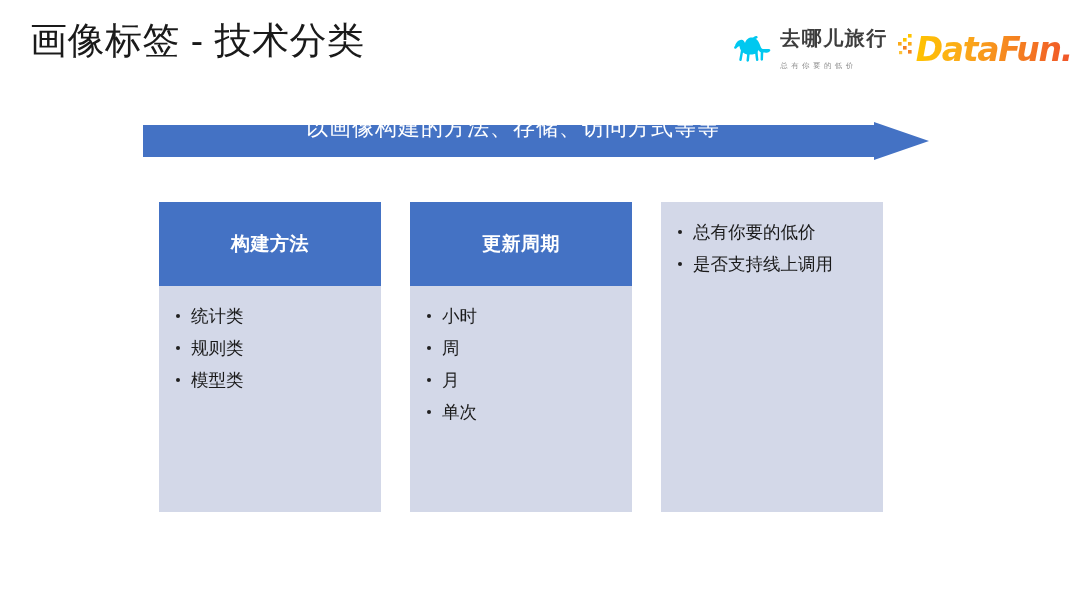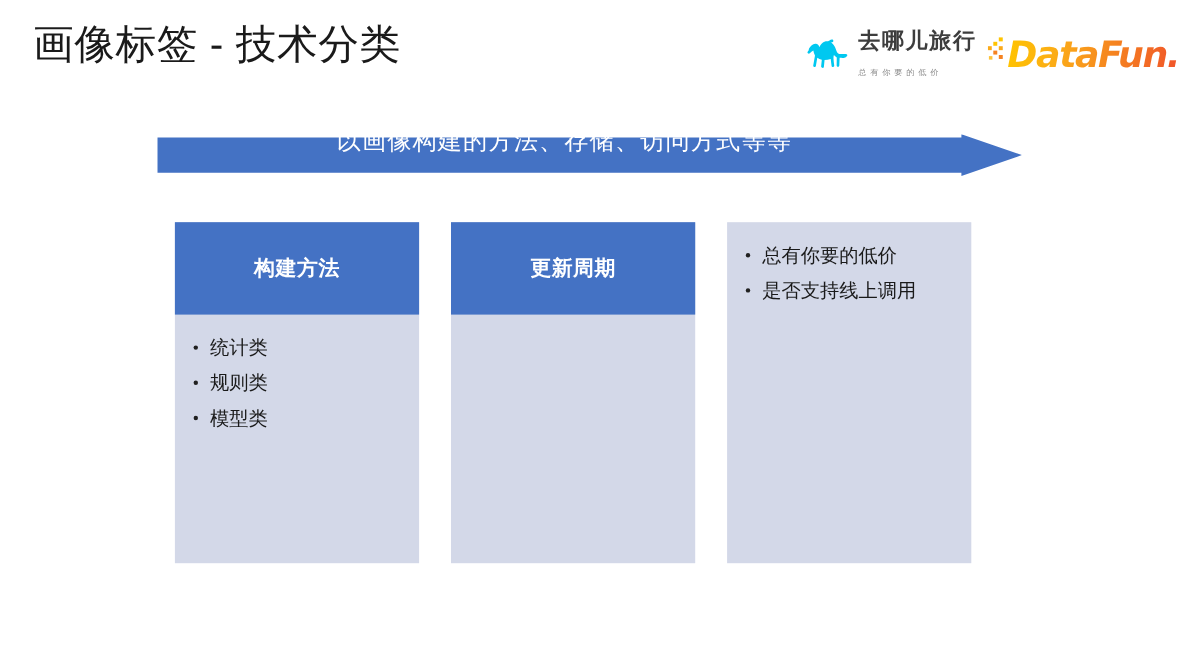--- a/index.html
+++ b/index.html
@@ -246,20 +246,28 @@
           <li class="bullet-item">规则类</li>
           <li class="bullet-item">模型类</li>
         </ul>
       </div>
     </div>
 
     <div class="card">
       <div class="card-header">
         <div class="card-header-text">更新周期</div>
       </div>
+      <div class="card-body">
+        <ul class="bullet-list">
+          <li class="bullet-item">小时</li>
+          <li class="bullet-item">周</li>
+          <li class="bullet-item">月</li>
+          <li class="bullet-item">单次</li>
+        </ul>
+      </div>
     </div>
 
     <div class="card">
       <div class="card-body">
         <ul class="bullet-list">
           <li class="bullet-item">总有你要的低价</li>
           <li class="bullet-item">是否支持线上调用</li>
         </ul>
       </div>
     </div>

